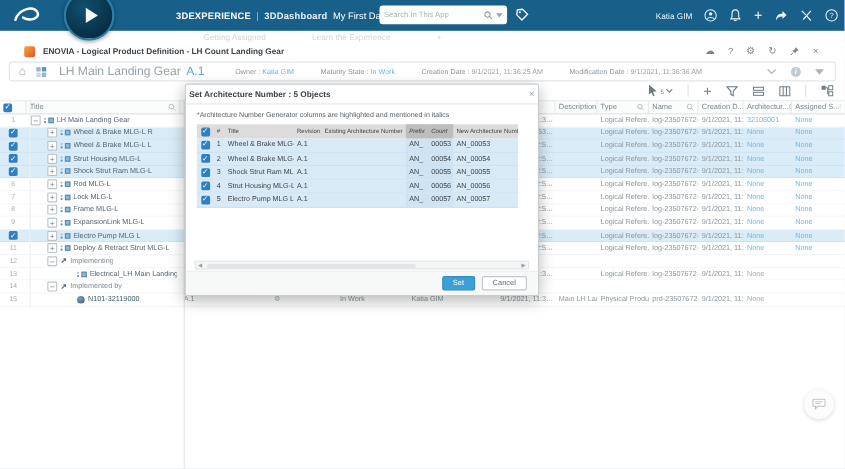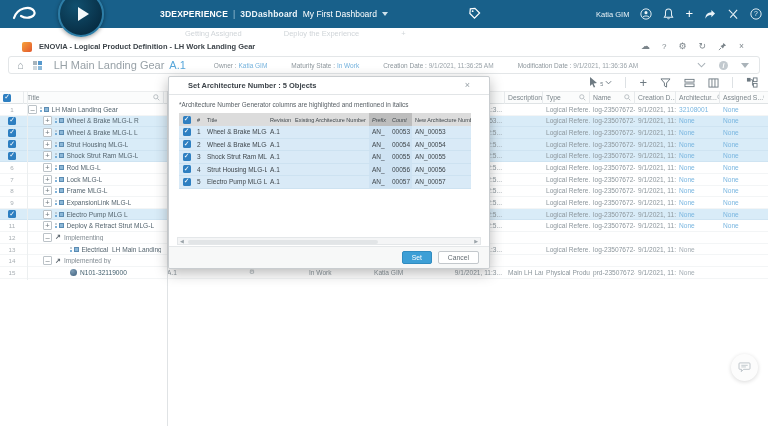--- a/index.html
+++ b/index.html
@@ -107,21 +107,21 @@
   .tlabel.phys { color:#44606e; }
   .state-gear { color:#a9b1b6; font-size:6.5px; margin-right:2px; }
   .vline-title { position:absolute; left:167px; top:91px; bottom:0; width:1px; background:#e0e3e5; z-index:1; }
   .vline-num { position:absolute; left:27px; top:91px; height:189px; width:1px; background:#eceff0; z-index:2; }
   .mag { flex:none; opacity:.75; }
 
   
   .modal { position:absolute; left:168px; top:76px; width:322px; height:193px; background:#fff;
            border:1px solid #c9cdd0; border-radius:2px; box-shadow:0 4px 14px rgba(0,0,0,.28); z-index:10; }
   .m-head { height:18px; display:flex; align-items:center; justify-content:space-between;
-            padding:0 19px; border-bottom:1px solid #e2e5e7; }
+            padding:0 3px; border-bottom:1px solid #e2e5e7; }
   .m-title { font-size:7.5px; font-weight:bold; color:#3c4349; }
   .m-close { color:#98a1a7; font-size:9px; line-height:1; cursor:default; }
   .m-note { padding:6px 10px 5px; font-size:6.4px; color:#565e64; }
   .m-table { margin:0 10px; width:292px; font-size:6.5px; }
   .m-hrow { display:flex; height:13px; background:#dcdcdc; color:#3f464b; align-items:center; }
   .m-hrow .mc, .m-row .mc { height:100%; display:flex; align-items:center; padding:0 3px;
             overflow:hidden; white-space:nowrap; }
   .m-hrow .mc { font-size:5.5px; }
   .mc-cb{width:15px; flex:none; justify-content:center;} .mc-num{width:10px; flex:none;}
   .mc-title{width:63px; flex:none;} .mc-rev{width:25px; flex:none;} .mc-ex{width:77px; flex:none;}
@@ -155,20 +155,28 @@
   <div class="topbar">
     <svg class="swoosh" width="30" height="22" viewBox="0 0 30 22">
       <path d="M4 15 C7 5, 20 2, 24 8 C27 13, 18 17, 11 13" stroke="#ffffff" stroke-width="2.2" fill="none" stroke-linecap="round"></path>
     </svg>
     <div class="brand">
       <b>3DEXPERIENCE</b>
       <span class="sep">|</span>
       <b class="dash">3DDashboard</b>
       <span>My First Dashboard</span>
       <span class="caret-dn"></span>
+    </div>
+    <div class="searchbox">
+      <input placeholder="Search In This App" style="">
+      <svg width="8" height="8" viewBox="0 0 10 10">
+        <circle cx="4" cy="4" r="3" fill="none" stroke="#8d979d" stroke-width="1.2"></circle>
+        <line x1="6.3" y1="6.3" x2="9" y2="9" stroke="#8d979d" stroke-width="1.2"></line>
+      </svg>
+      <span class="caret-dn" style="border-top-color:#9aa4aa"></span>
     </div>
     <svg style="position:absolute;left:468px;top:7px" width="13" height="13" viewBox="0 0 14 14">
       <path d="M7.5 1.5 L12.5 6.5 L7 12 L2 7 L2.5 2 Z" fill="none" stroke="#ffffff" stroke-width="1.3"></path>
       <circle cx="5" cy="4.5" r="1" fill="#ffffff"></circle>
     </svg>
     <div class="tb-right">
       <span class="tb-user">Katia GIM</span>
       <span class="tb-ic">
         <svg width="12" height="12" viewBox="0 0 14 14">
             <circle cx="7" cy="7" r="6" fill="none" stroke="#e9f2f7" stroke-width="1.1"></circle>
@@ -200,27 +208,27 @@
           </svg>
       </span>
     </div>
     <div class="compass">
         <span class="play"></span>
       </div>
   </div>
 
   <div class="ghost-tabs">
     <span>Getting Assigned</span>
-    <span>Deploy the Experience</span>
+    <span>Learn the Experience</span>
     <span>+</span>
   </div>
 
   <div class="app-header">
     <span class="enovia-ic"></span>
-    <span class="app-title">ENOVIA - Logical Product Definition - LH Work Landing Gear</span>
+    <span class="app-title">ENOVIA - Logical Product Definition - LH Count Landing Gear</span>
     <div class="ah-right">
       <span class="g">☁</span>
       <span class="g" style="font-size:8px">?</span>
       <span class="g">⚙</span>
       <span class="g">↻</span>
       <svg width="9" height="9" viewBox="0 0 10 10">
           <path d="M6 1 L9 4 L6.5 4.5 L5 7 L3 5 L1 9 L5 5? " fill="none"></path>
           <path d="M6 1 L9 4 L6.8 4.8 L5.5 7.2 L2.8 4.5 L5.2 3.2 Z" fill="#7b848a"></path>
           <line x1="3.4" y1="6.6" x2="1" y2="9" stroke="#7b848a" stroke-width="1"></line>
         </svg>

